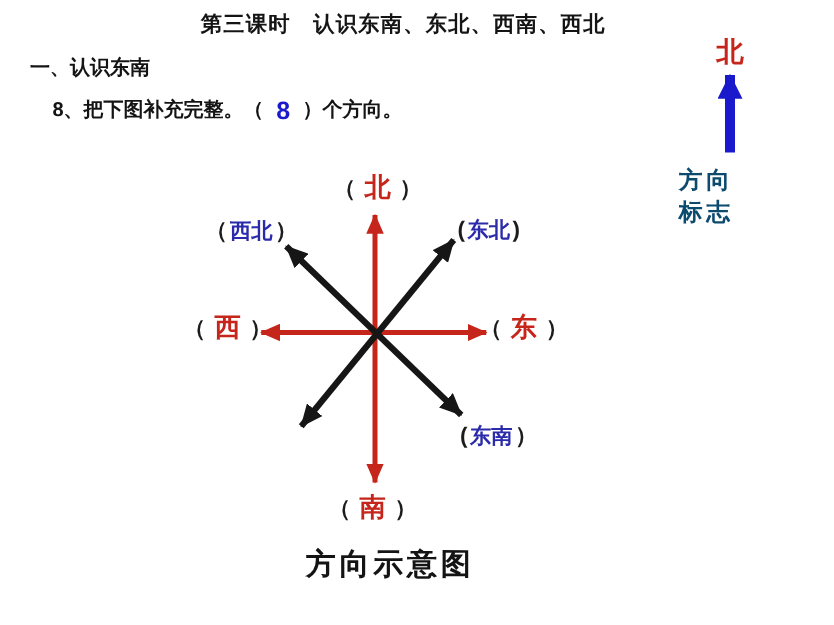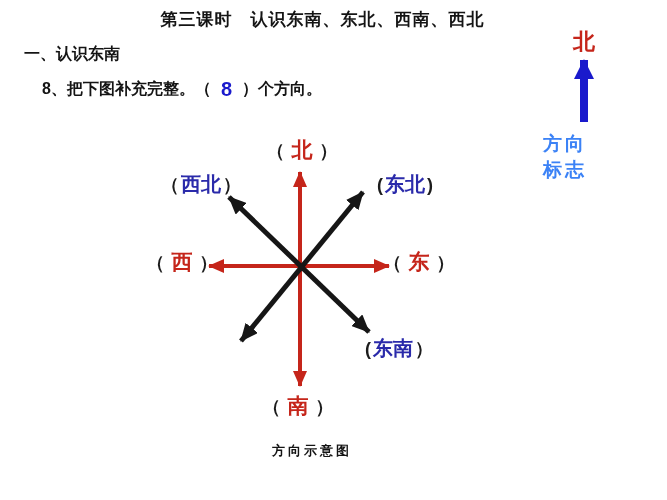--- a/index.html
+++ b/index.html
@@ -25,50 +25,50 @@
   }
 
   
   .sign-north{
     position:absolute;top:27px;left:568px;width:32px;text-align:center;
     color:#c5251a;font-size:22px;
   }
   .sign-arrow{position:absolute;top:48px;left:568px;}
   .sign-caption{
     position:absolute;top:131px;left:543px;font-size:19px;
-    letter-spacing:3px;color:#3b82f6;
+    letter-spacing:3px;color:#0c4a6e;
   }
 
   
   .compass-arrows{position:absolute;top:0;left:0;pointer-events:none;}
 
   
   .dir-label{
     position:absolute;transform:translate(-50%,-50%);
     white-space:nowrap;background:transparent;
   }
   .dir-label .paren{font-size:18px;color:#1c1c1c;font-weight:bold;}
   .dir-label .word{font-weight:bold;}
   .dir-label.cardinal .word{font-size:21px;margin:0 7px;}
-  .dir-label.ordinal .word{font-size:20px;margin:0 2px;}
+  .dir-label.ordinal .word{font-size:17px;margin:0 2px;}
   .dir-label .red{color:#c5251a;}
   .dir-label .blue{color:#2a2aaa;}
 
   .lbl-north{left:302px;top:150px;}
   .lbl-northwest{left:201px;top:184px;}
-  .lbl-northeast{left:405px;top:184px;}
+  .lbl-northeast{left:391px;top:184px;}
   .lbl-west{left:182px;top:262px;}
   .lbl-east{left:419px;top:262px;}
   .lbl-southwest{left:209px;top:345px;}
   .lbl-southeast{left:399px;top:348px;}
   .lbl-south{left:298px;top:406px;}
 
   .compass-caption{
     position:absolute;left:312px;top:451px;transform:translate(-50%,-50%);
-    font-size:13px;letter-spacing:3px;color:#141414;white-space:nowrap;
+    font-size:24px;letter-spacing:3px;color:#141414;white-space:nowrap;
   }
 </style>
 </head>
 <body>
 
 <div class="page">
 
   <div class="title">第三课时　认识东南、东北、西南、西北</div>
 
   <div class="section-heading">一、认识东南</div>

